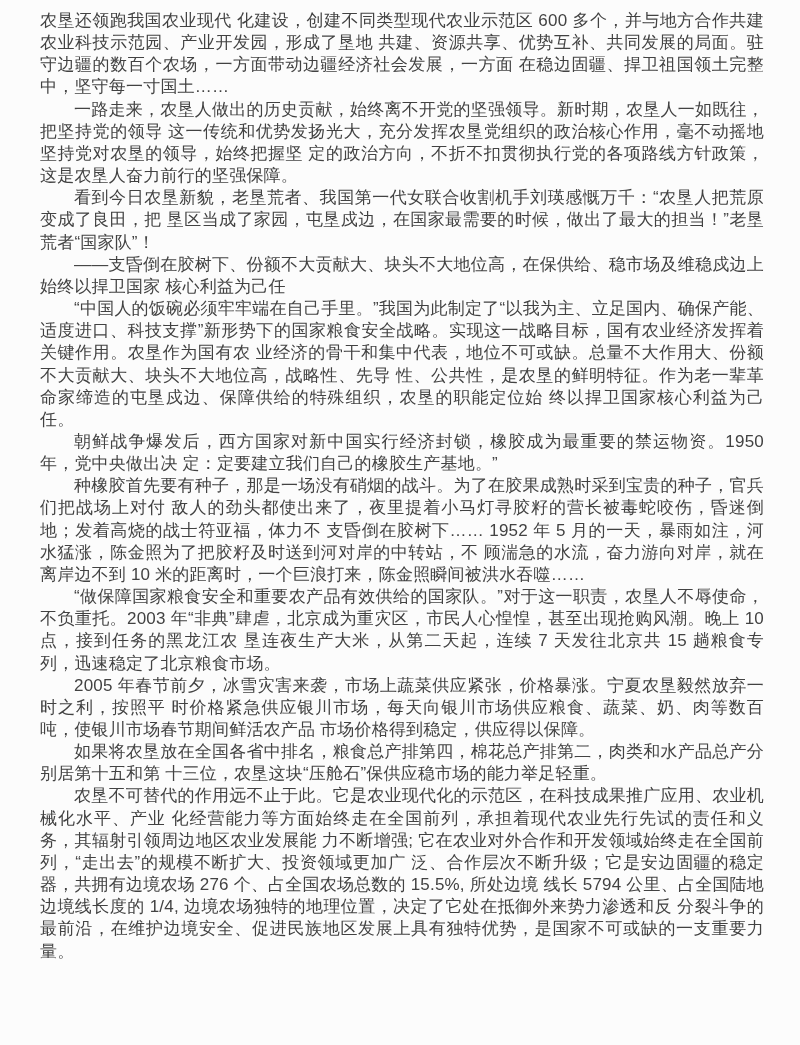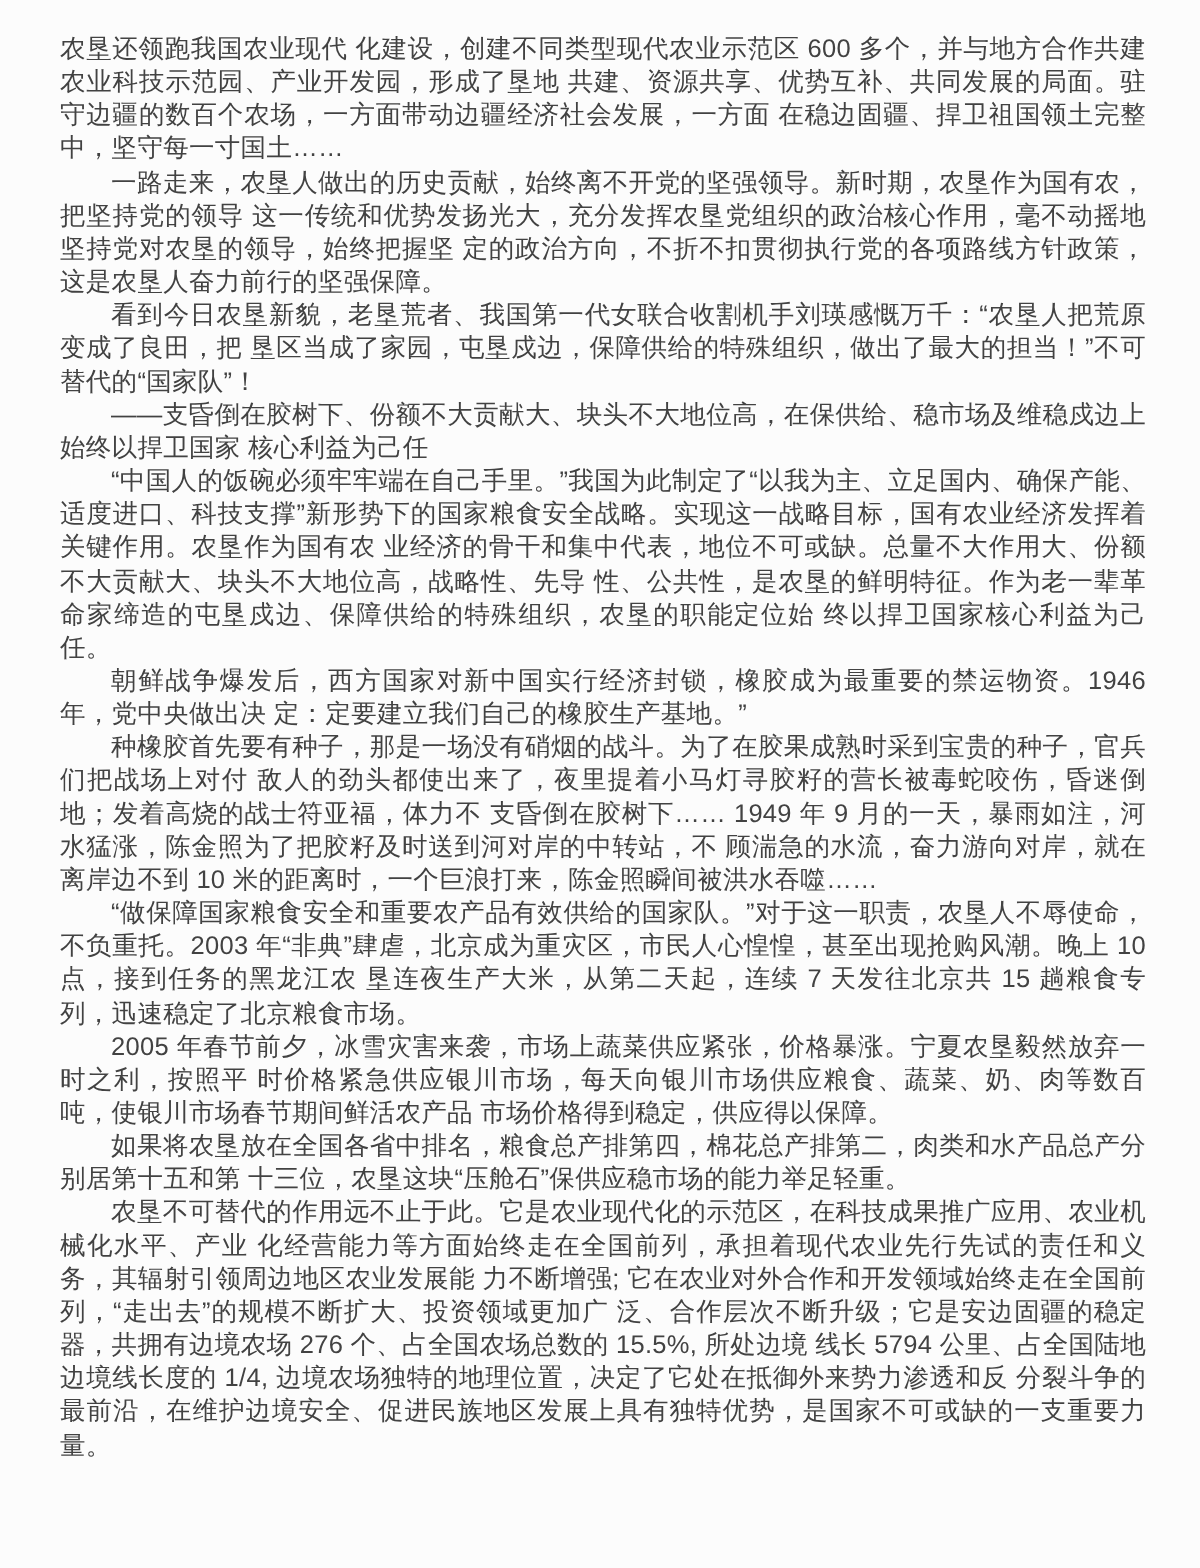--- a/index.html
+++ b/index.html
@@ -6,21 +6,21 @@
     margin: 0;
     padding: 0;
     background: #fbfbfb;
   }
   .page {
     position: relative;
     width: 800px;
     height: 1045px;
     box-sizing: border-box;
     background: #fcfcfc;
-    padding: 22px 36px 0 40px;
+    padding: 10px 36px 0 40px;
     overflow: hidden;
     font-family: "Liberation Sans", sans-serif;
   }
   .para {
     margin: 0;
     font-size: 17px;
     line-height: 22.15px;
     letter-spacing: 0.2px;
     color: #424242;
     text-align: justify;
@@ -29,23 +29,23 @@
   }
   .para.indented {
     text-indent: 2em;
   }
 </style>
 </head>
 <body>
 
 <div class="page">
   <p class="para">农垦还领跑我国农业现代 化建设，创建不同类型现代农业示范区 600 多个，并与地方合作共建农业科技示范园、产业开发园，形成了垦地 共建、资源共享、优势互补、共同发展的局面。驻守边疆的数百个农场，一方面带动边疆经济社会发展，一方面 在稳边固疆、捍卫祖国领土完整中，坚守每一寸国土……</p>
-  <p class="para indented">一路走来，农垦人做出的历史贡献，始终离不开党的坚强领导。新时期，农垦作为国有农，把坚持党的领导 这一传统和优势发扬光大，充分发挥农垦党组织的政治核心作用，毫不动摇地坚持党对农垦的领导，始终把握坚 定的政治方向，不折不扣贯彻执行党的各项路线方针政策，这是农垦人奋力前行的坚强保障。</p>
-  <p class="para indented">看到今日农垦新貌，老垦荒者、我国第一代女联合收割机手刘瑛感慨万千：“农垦人把荒原变成了良田，把 垦区当成了家园，屯垦戍边，保障供给的特殊组织，做出了最大的担当！”不可替代的“国家队”！</p>
+  <p class="para indented">一路走来，农垦人做出的历史贡献，始终离不开党的坚强领导。新时期，农垦人一如既往，把坚持党的领导 这一传统和优势发扬光大，充分发挥农垦党组织的政治核心作用，毫不动摇地坚持党对农垦的领导，始终把握坚 定的政治方向，不折不扣贯彻执行党的各项路线方针政策，这是农垦人奋力前行的坚强保障。</p>
+  <p class="para indented">看到今日农垦新貌，老垦荒者、我国第一代女联合收割机手刘瑛感慨万千：“农垦人把荒原变成了良田，把 垦区当成了家园，屯垦戍边，在国家最需要的时候，做出了最大的担当！”老垦荒者“国家队”！</p>
   <p class="para indented">——支昏倒在胶树下、份额不大贡献大、块头不大地位高，在保供给、稳市场及维稳戍边上始终以捍卫国家 核心利益为己任</p>
   <p class="para indented">“中国人的饭碗必须牢牢端在自己手里。”我国为此制定了“以我为主、立足国内、确保产能、适度进口、科技支撑”新形势下的国家粮食安全战略。实现这一战略目标，国有农业经济发挥着关键作用。农垦作为国有农 业经济的骨干和集中代表，地位不可或缺。总量不大作用大、份额不大贡献大、块头不大地位高，战略性、先导 性、公共性，是农垦的鲜明特征。作为老一辈革命家缔造的屯垦戍边、保障供给的特殊组织，农垦的职能定位始 终以捍卫国家核心利益为己任。</p>
-  <p class="para indented">朝鲜战争爆发后，西方国家对新中国实行经济封锁，橡胶成为最重要的禁运物资。1946 年，党中央做出决 定：定要建立我们自己的橡胶生产基地。”</p>
-  <p class="para indented">种橡胶首先要有种子，那是一场没有硝烟的战斗。为了在胶果成熟时采到宝贵的种子，官兵们把战场上对付 敌人的劲头都使出来了，夜里提着小马灯寻胶籽的营长被毒蛇咬伤，昏迷倒地；发着高烧的战士符亚福，体力不 支昏倒在胶树下…… 1949 年 9 月的一天，暴雨如注，河水猛涨，陈金照为了把胶籽及时送到河对岸的中转站，不 顾湍急的水流，奋力游向对岸，就在离岸边不到 10 米的距离时，一个巨浪打来，陈金照瞬间被洪水吞噬……</p>
+  <p class="para indented">朝鲜战争爆发后，西方国家对新中国实行经济封锁，橡胶成为最重要的禁运物资。1950 年，党中央做出决 定：定要建立我们自己的橡胶生产基地。”</p>
+  <p class="para indented">种橡胶首先要有种子，那是一场没有硝烟的战斗。为了在胶果成熟时采到宝贵的种子，官兵们把战场上对付 敌人的劲头都使出来了，夜里提着小马灯寻胶籽的营长被毒蛇咬伤，昏迷倒地；发着高烧的战士符亚福，体力不 支昏倒在胶树下…… 1952 年 5 月的一天，暴雨如注，河水猛涨，陈金照为了把胶籽及时送到河对岸的中转站，不 顾湍急的水流，奋力游向对岸，就在离岸边不到 10 米的距离时，一个巨浪打来，陈金照瞬间被洪水吞噬……</p>
   <p class="para indented">“做保障国家粮食安全和重要农产品有效供给的国家队。”对于这一职责，农垦人不辱使命，不负重托。2003 年“非典”肆虐，北京成为重灾区，市民人心惶惶，甚至出现抢购风潮。晚上 10 点，接到任务的黑龙江农 垦连夜生产大米，从第二天起，连续 7 天发往北京共 15 趟粮食专列，迅速稳定了北京粮食市场。</p>
   <p class="para indented">2005 年春节前夕，冰雪灾害来袭，市场上蔬菜供应紧张，价格暴涨。宁夏农垦毅然放弃一时之利，按照平 时价格紧急供应银川市场，每天向银川市场供应粮食、蔬菜、奶、肉等数百吨，使银川市场春节期间鲜活农产品 市场价格得到稳定，供应得以保障。</p>
   <p class="para indented">如果将农垦放在全国各省中排名，粮食总产排第四，棉花总产排第二，肉类和水产品总产分别居第十五和第 十三位，农垦这块“压舱石”保供应稳市场的能力举足轻重。</p>
   <p class="para indented">农垦不可替代的作用远不止于此。它是农业现代化的示范区，在科技成果推广应用、农业机械化水平、产业 化经营能力等方面始终走在全国前列，承担着现代农业先行先试的责任和义务，其辐射引领周边地区农业发展能 力不断增强; 它在农业对外合作和开发领域始终走在全国前列，“走出去”的规模不断扩大、投资领域更加广 泛、合作层次不断升级；它是安边固疆的稳定器，共拥有边境农场 276 个、占全国农场总数的 15.5%, 所处边境 线长 5794 公里、占全国陆地边境线长度的 1/4, 边境农场独特的地理位置，决定了它处在抵御外来势力渗透和反 分裂斗争的最前沿，在维护边境安全、促进民族地区发展上具有独特优势，是国家不可或缺的一支重要力量。</p>
 </div>
 
 </body></html>

